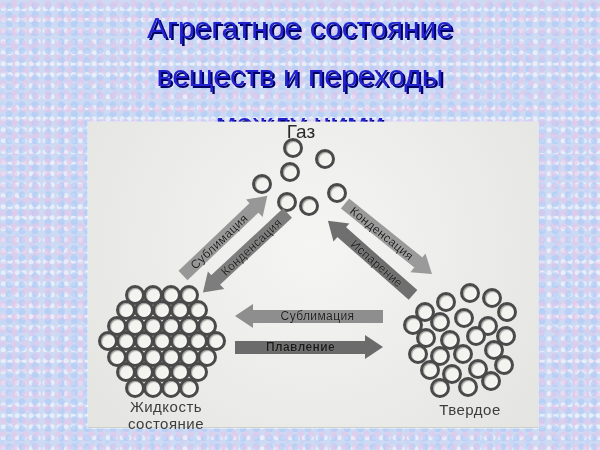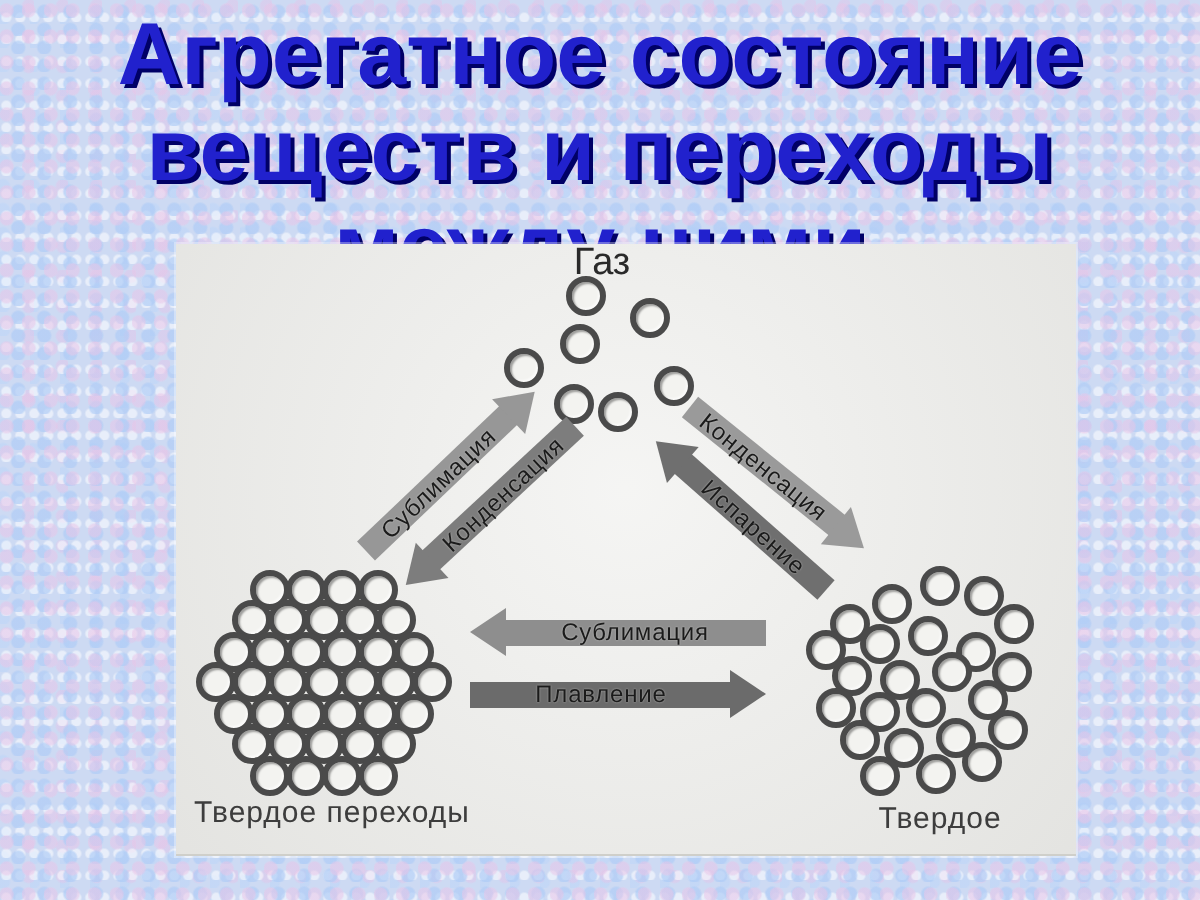--- a/index.html
+++ b/index.html
@@ -10,21 +10,21 @@
     background-image:
       radial-gradient(circle at 30% 40%, rgba(232,198,232,0.55) 0 3px, transparent 4px),
       radial-gradient(circle at 70% 65%, rgba(173,203,246,0.65) 0 3px, transparent 4px),
       radial-gradient(circle at 45% 80%, rgba(255,255,255,0.55) 0 2px, transparent 3px),
       radial-gradient(circle at 85% 20%, rgba(226,196,233,0.5) 0 3px, transparent 4px),
       radial-gradient(circle at 10% 75%, rgba(190,214,248,0.6) 0 3px, transparent 4px);
     background-size: 11px 13px, 13px 9px, 7px 11px, 17px 15px, 15px 12px;
   }
   .title{
     position:absolute;top:4px;left:0;width:600px;z-index:1;
-    text-align:center;font-weight:bold;font-size:44px;line-height:48px;
+    text-align:center;font-weight:normal;font-size:30px;line-height:48px;
     color:#2121cd;letter-spacing:0px;
     text-shadow:2px 2px 0 #000066;
   }
   .panel{
     position:absolute;left:88px;top:122px;width:450px;height:305px;z-index:2;
     background:#ebebe8;
     background-image:radial-gradient(circle at 50% 40%, rgba(255,255,255,0.5), rgba(0,0,0,0.03));
     border-bottom:1px solid #cfcfca;
     box-shadow:0 0 0 1px rgba(255,255,255,0.35);
   }
@@ -54,21 +54,21 @@
 
 <div class="slide">
   <div class="title">
     <div>Агрегатное состояние</div>
     <div>веществ и переходы</div>
     <div>между ними</div>
   </div>
 
   <div class="panel">
     <div class="gas-label">Газ</div>
-    <div class="state-label" style="left:8px;top:276px;width:140px;">Твердое переходы</div>
+    <div class="state-label" style="left:8px;top:276px;width:140px;">Жидкость состояние</div>
     <div class="state-label" style="left:322px;top:279px;width:120px;">Твердое</div>
   <span class="molecule" style="left: 195px; top: 16px;"></span>
       <span class="molecule" style="left: 227px; top: 27px;"></span>
       <span class="molecule" style="left: 192px; top: 40px;"></span>
       <span class="molecule" style="left: 164px; top: 52px;"></span>
       <span class="molecule" style="left: 239px; top: 61px;"></span>
       <span class="molecule" style="left: 189px; top: 70px;"></span>
       <span class="molecule" style="left: 211px; top: 74px;"></span>
       <span class="molecule" style="left: 37px; top: 163px;"></span>
       <span class="molecule" style="left: 55px; top: 163px;"></span>
@@ -144,18 +144,18 @@
         <span class="lbl">Конденсация</span>
       </div>
       <div class="arrow" style="left: 253px; top: 102.5px; width: 96px; background: rgb(111, 111, 111); transform: rotate(41.4deg);">
         <span class="head left" style="border-right-color: rgb(111, 111, 111);"></span>
         <span class="lbl">Испарение</span>
       </div>
       <div class="arrow" style="left: 164px; top: 187.5px; width: 131px; background: rgb(142, 142, 142); transform: rotate(0deg);">
         <span class="head left" style="border-right-color: rgb(142, 142, 142);"></span>
         <span class="lbl">Сублимация</span>
       </div>
-      <div class="arrow" style="left: 147px; top: 218.5px; width: 131px; background: rgb(107, 107, 107); transform: rotate(0deg);">
+      <div class="arrow" style="left: 147px; top: 218.5px; width: 131px; background: rgb(107, 107, 107); transform: rotate(0deg); font-weight: bold;">
         <span class="head right" style="border-left-color: rgb(107, 107, 107);"></span>
         <span class="lbl">Плавление</span>
       </div>
     </div>
 </div>
 
 </body></html>

